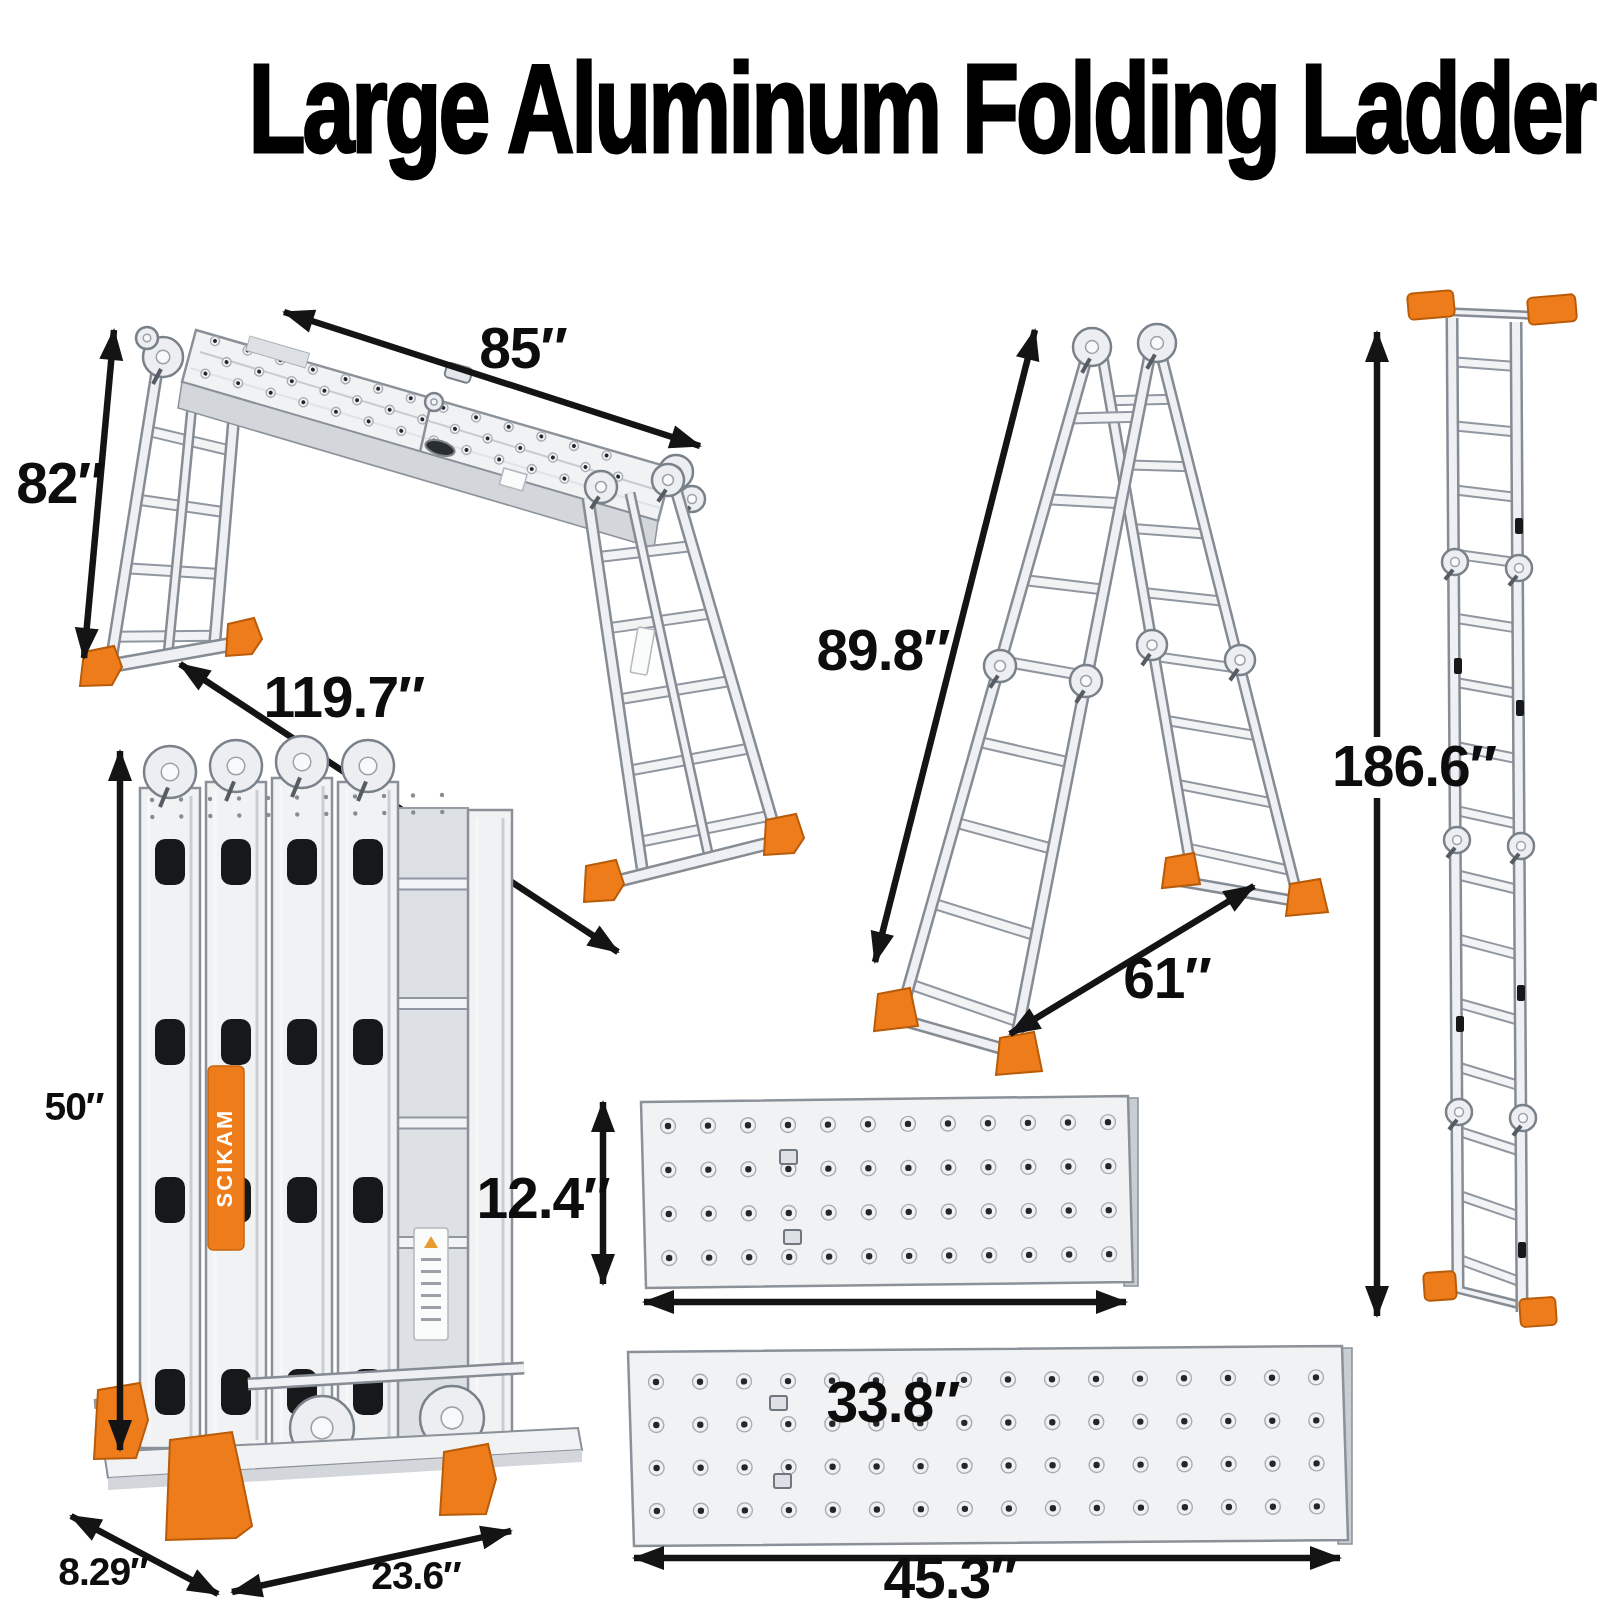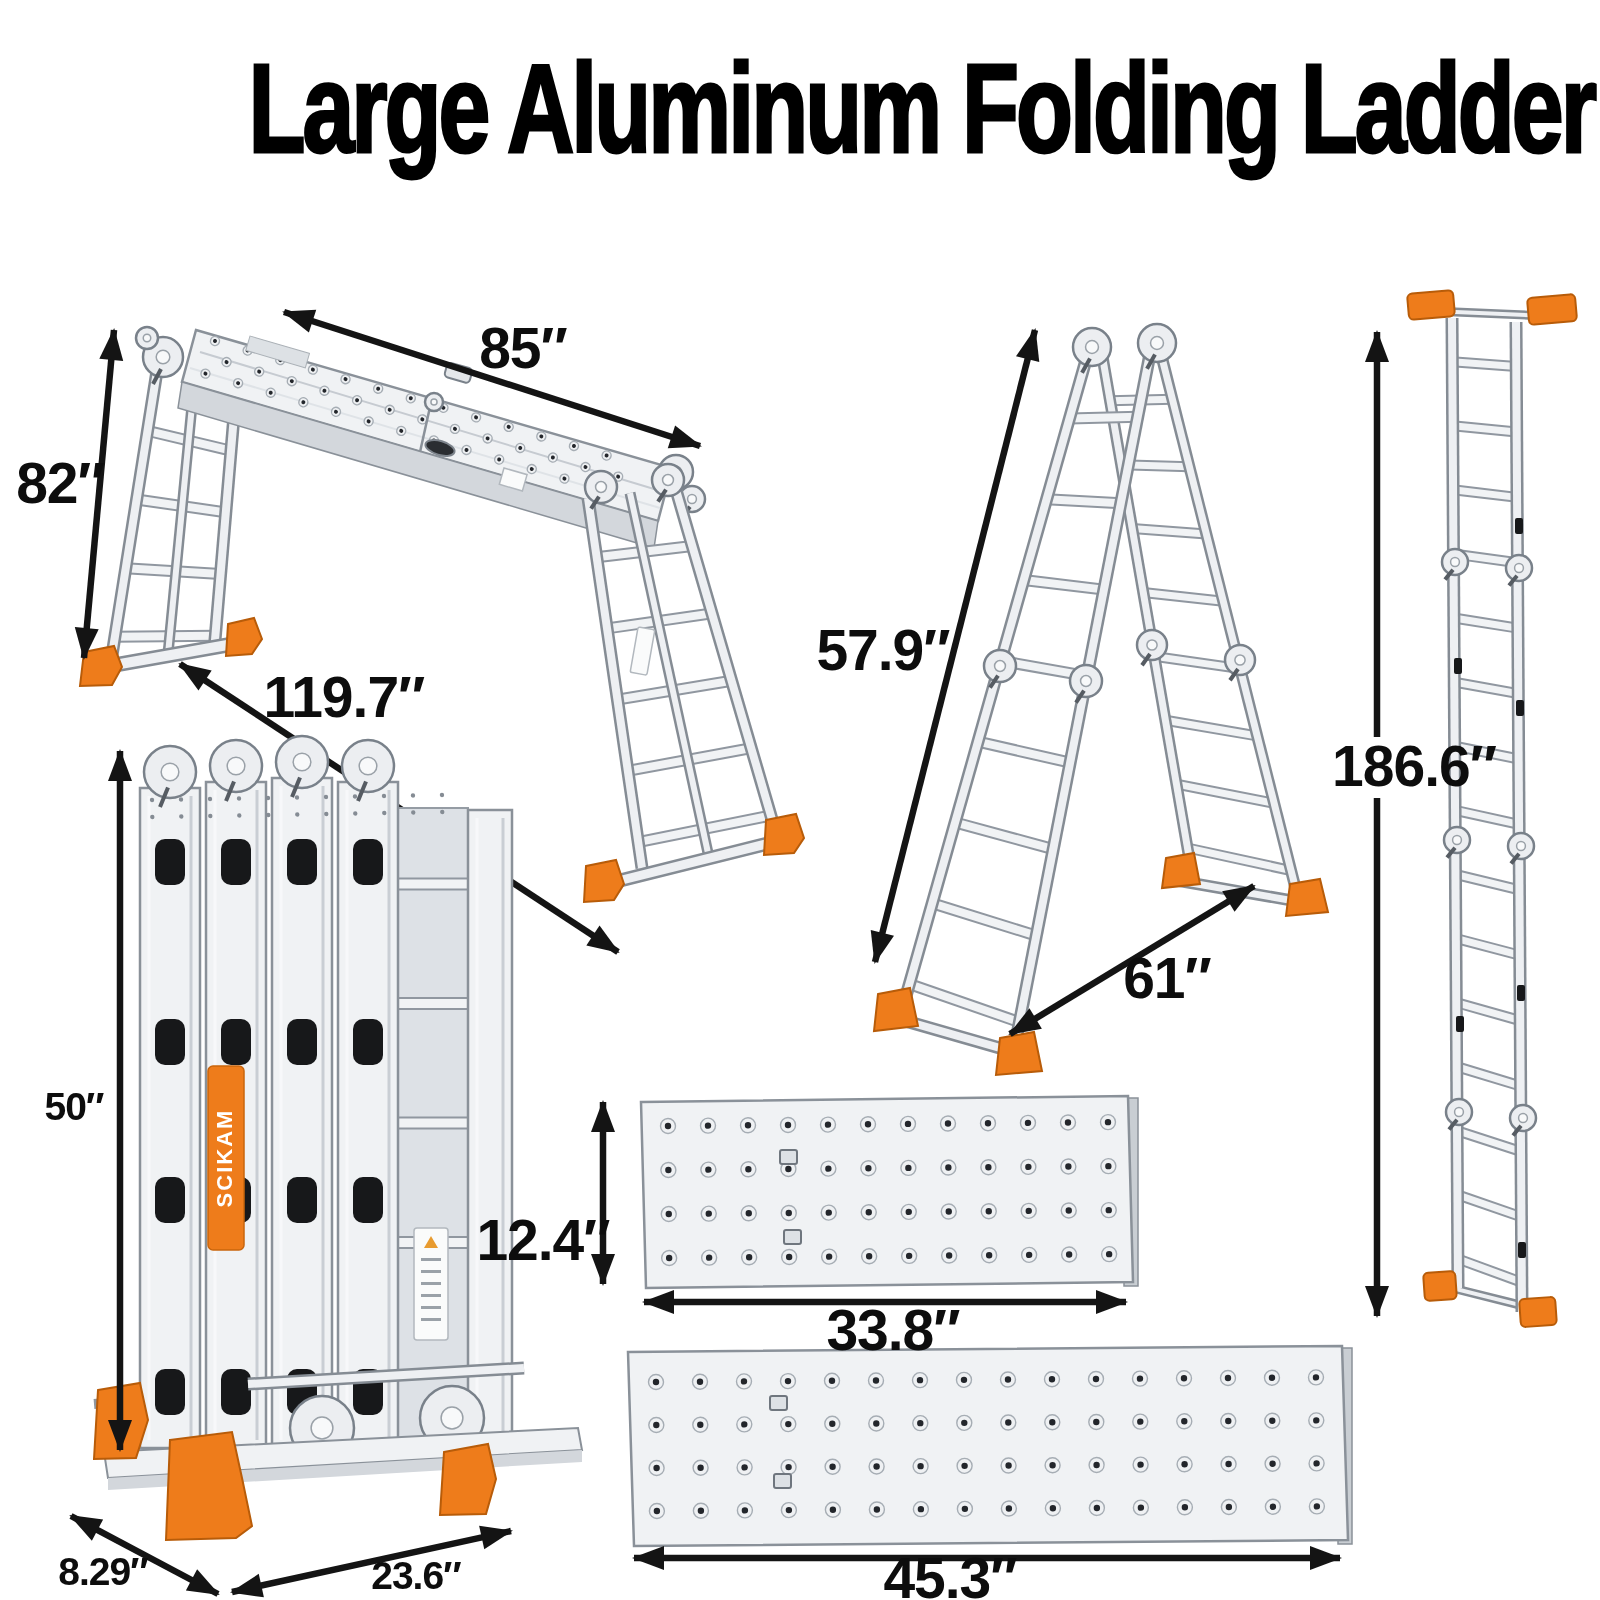--- a/index.html
+++ b/index.html
@@ -761,22 +761,22 @@
         </g>
       <rect x="770" y="1396" width="17" height="14" rx="2" fill="#dde1e5" stroke="#6f767e" stroke-width="2"></rect>
       <rect x="774" y="1474" width="17" height="14" rx="2" fill="#dde1e5" stroke="#6f767e" stroke-width="2"></rect>
       <line class="arrow" marker-start="url(#ah)" marker-end="url(#ah)" x1="634" y1="1558" x2="1340" y2="1558"></line>
     </g>
   </svg>
 
   <span class="dim" style="left:523px;top:348px;">85″</span>
   <span class="dim" style="left:60px;top:483px;">82″</span>
   <span class="dim" style="left:344px;top:697px;">119.7″</span>
-  <span class="dim" style="left:883px;top:650px;">57.9″</span>
+  <span class="dim" style="left:883px;top:650px;">89.8″</span>
   <span class="dim" style="left:1167px;top:978px;">61″</span>
   <span class="dim" style="left:1374px;top:766px;margin-left:40px;">186.6″</span>
   <span class="dim lg" style="left:74px;top:1107px;">50″</span>
   <span class="dim lg" style="left:103px;top:1572px;">8.29″</span>
   <span class="dim lg" style="left:416px;top:1576px;">23.6″</span>
-  <span class="dim" style="left:543px;top:1198px;margin-top:42px;">12.4″</span>
-  <span class="dim" style="left:893px;top:1330px;text-align:center;">33.8″</span>
+  <span class="dim" style="left:543px;top:1198px;">12.4″</span>
+  <span class="dim" style="left:893px;top:1402px;text-align:center;">33.8″</span>
   <span class="dim" style="left:950px;top:1578px;">45.3″</span>
 </div>
 
 </body></html>

